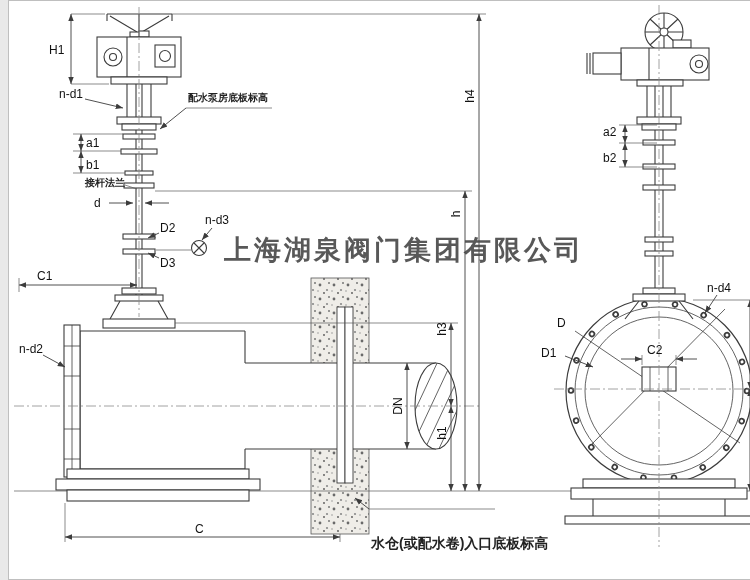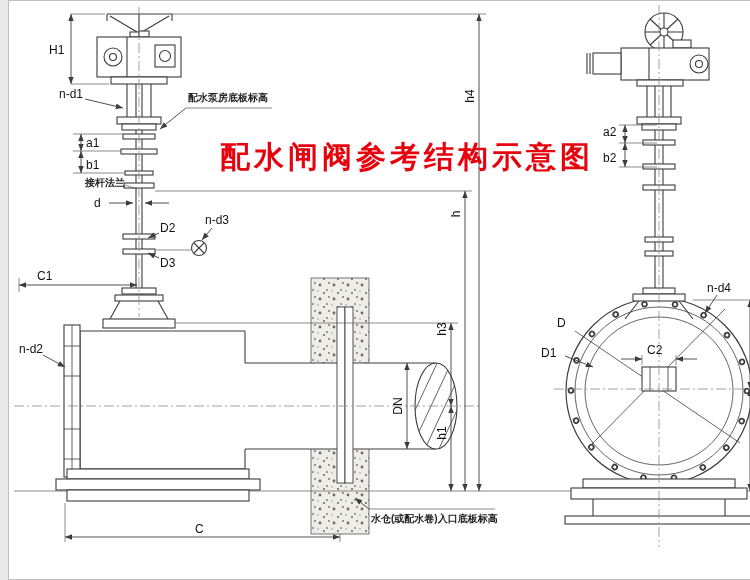--- a/index.html
+++ b/index.html
@@ -15,21 +15,21 @@
   .sw{stroke:#3c3c3c;stroke-width:1.1;fill:#ffffff;}
   .thin{stroke:#5a5a5a;stroke-width:0.7;fill:none;}
   .dim{stroke:#3c3c3c;stroke-width:0.9;fill:none;}
   .cl{stroke:#8a8a8a;stroke-width:0.8;fill:none;stroke-dasharray:10 3 2 3;}
   .t{font-family:"Liberation Sans", sans-serif;font-size:12px;fill:#111;}
   .ovl{position:absolute;white-space:nowrap;color:#222;}
   #title-overlay{left:211px;top:136px;font-size:30px;font-weight:700;letter-spacing:4px;color:#e8000d;}
   #watermark{left:215px;top:231px;font-size:27px;font-weight:600;letter-spacing:3px;color:#4a4a4a;opacity:.92;}
   #pump-floor-note{left:179px;top:90px;font-size:10px;font-weight:700;}
   #stem-flange-note{left:76px;top:175px;font-size:10px;font-weight:700;}
-  #inlet-floor-note{left:362px;top:511px;font-size:10px;font-weight:700;}
+  #inlet-floor-note{left:362px;top:534px;font-size:14px;font-weight:700;}
   #flange-footnote{left:487px;top:551px;font-size:11.5px;font-weight:700;}
 </style>
 </head>
 <body>
 
 <div id="canvas">
 
 <svg width="750" height="580" viewBox="0 0 750 580">
   <defs>
     <marker id="ar" viewBox="0 0 10 10" refX="9" refY="5" markerWidth="9" markerHeight="9" orient="auto-start-reverse">
@@ -222,16 +222,16 @@
     <text class="t" x="594" y="161">b2</text>
     <text class="t" x="698" y="291">n-d4</text>
     <text class="t" x="548" y="326">D</text>
     <text class="t" x="532" y="356">D1</text>
     <text class="t" x="638" y="353">C2</text>
   </g>
 </svg>
 
 <div class="ovl" id="pump-floor-note">配水泵房底板标高</div>
 <div class="ovl" id="stem-flange-note">接杆法兰</div>
-<div class="ovl" id="title-overlay">配水闸阀参考结构示意图</div>
+<div class="ovl" id="watermark">上海湖泉阀门集团有限公司</div>
 <div class="ovl" id="inlet-floor-note">水仓(或配水卷)入口底板标高</div>
 
 </div>
 
 </body></html>

